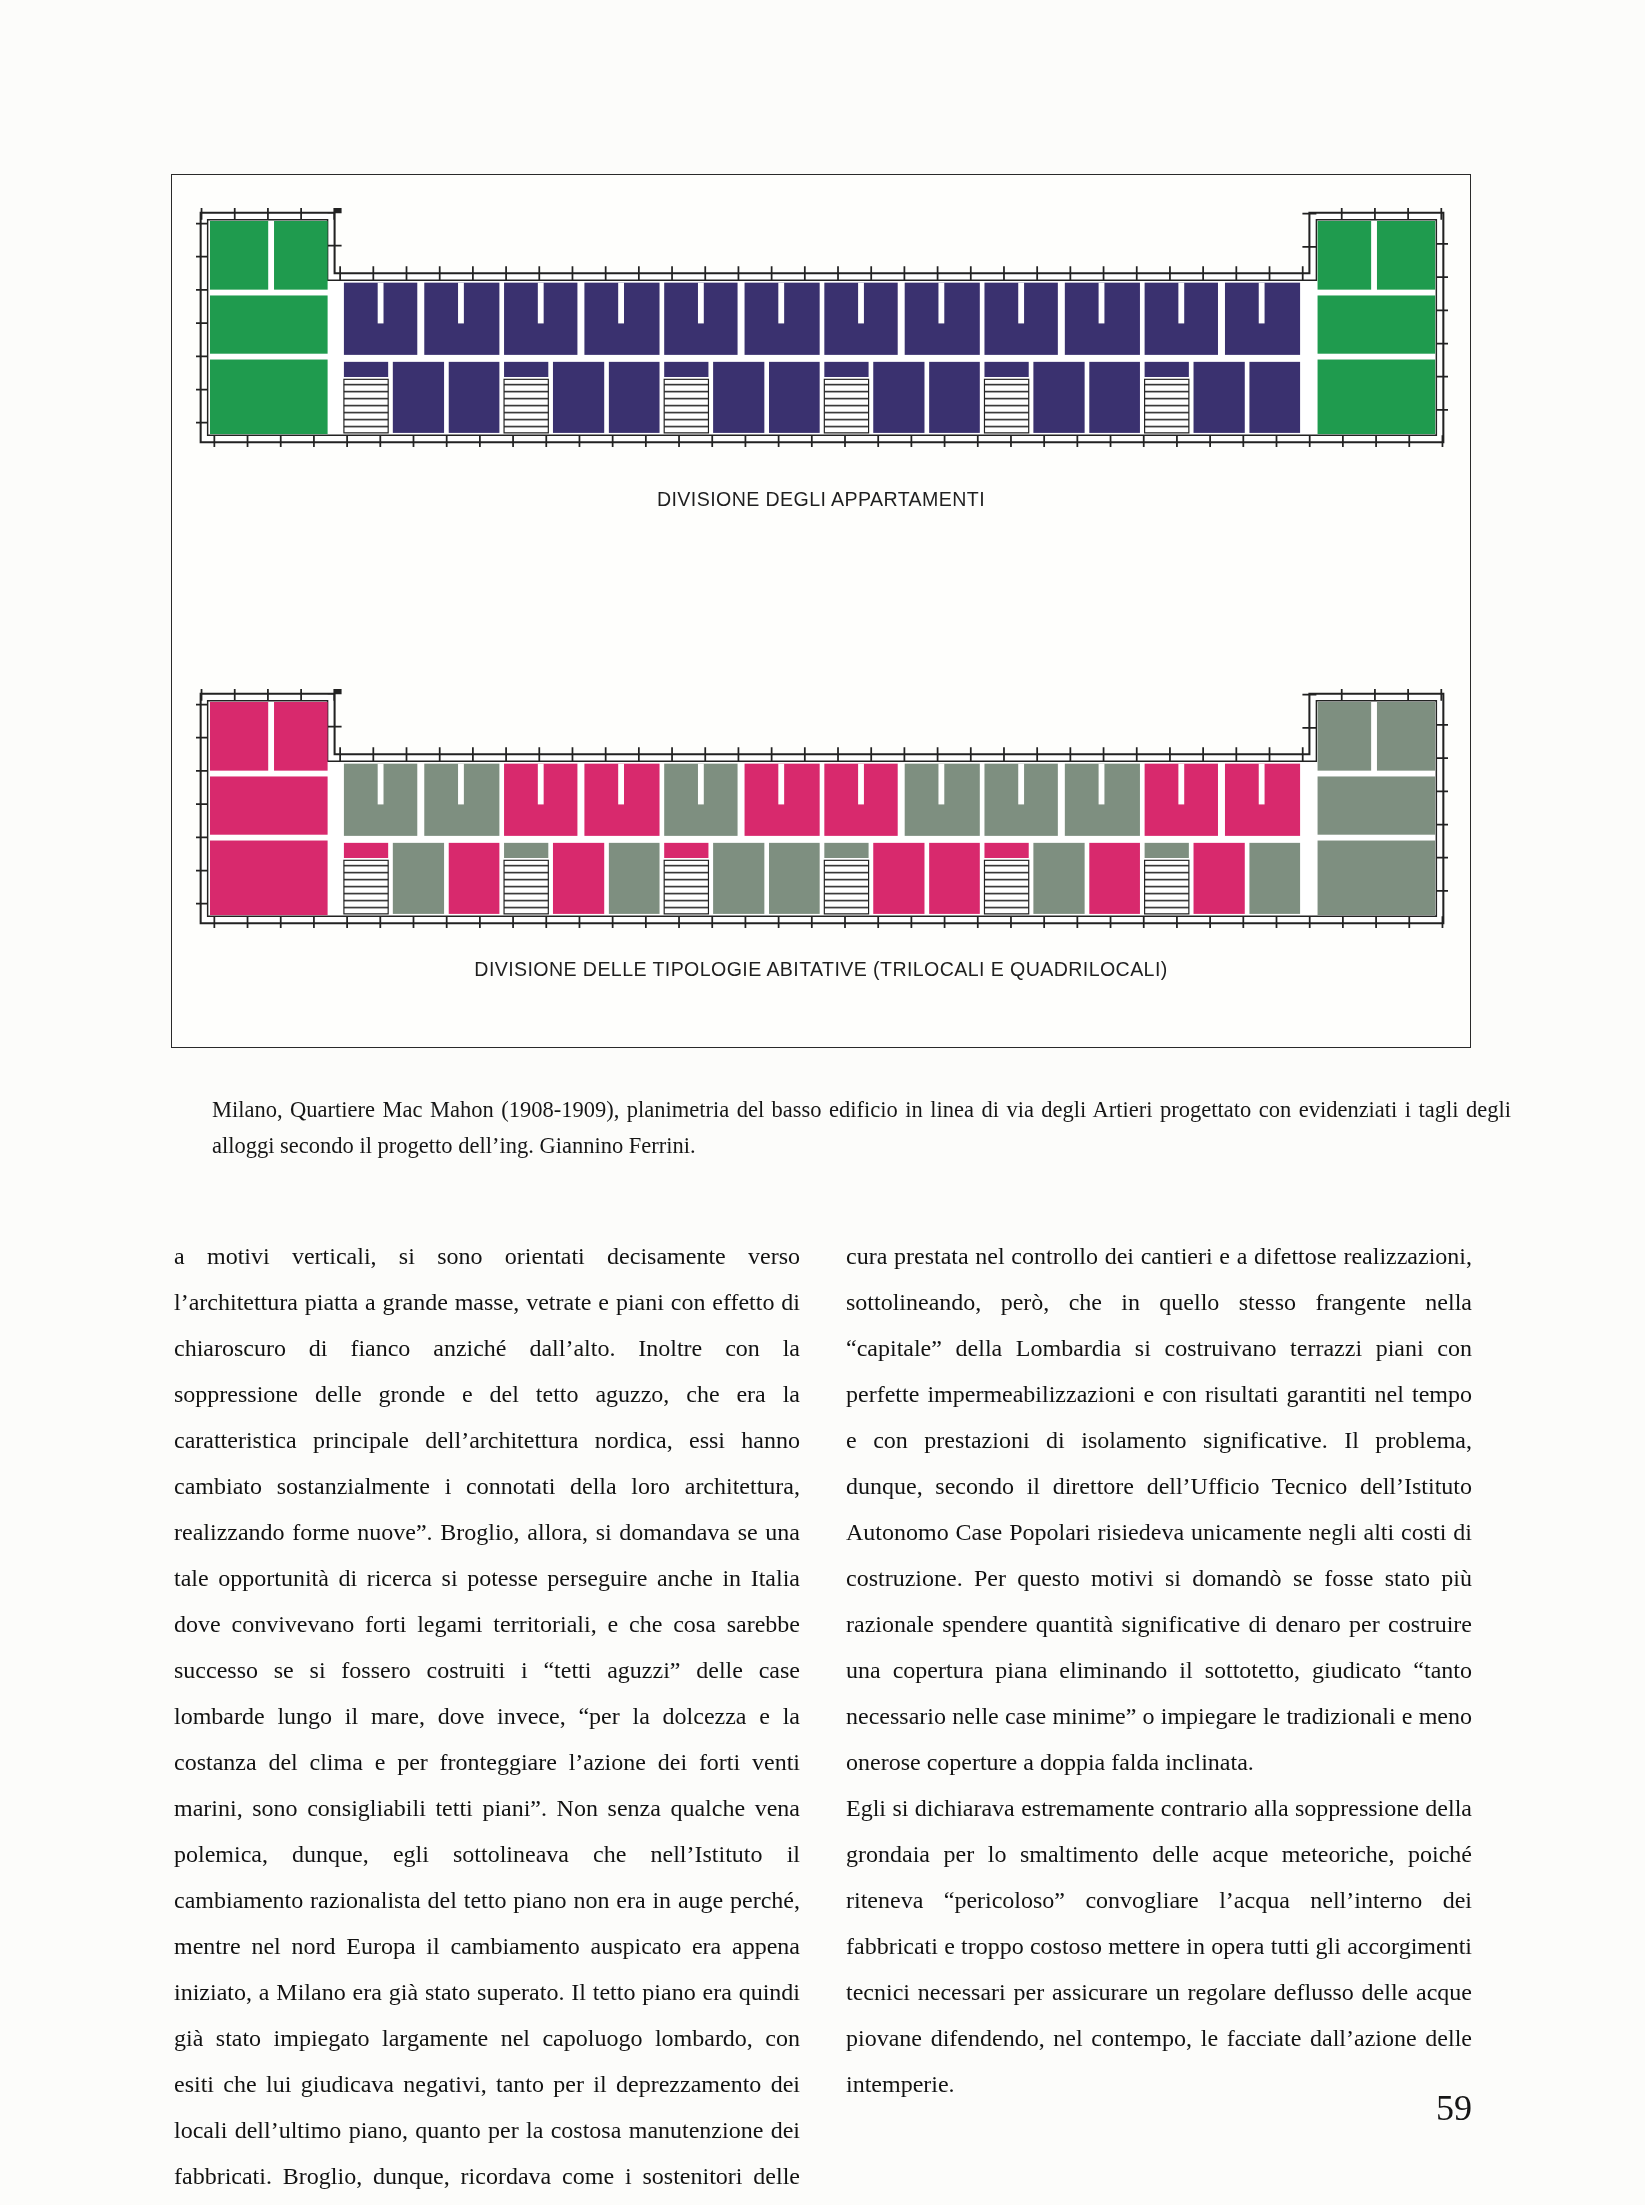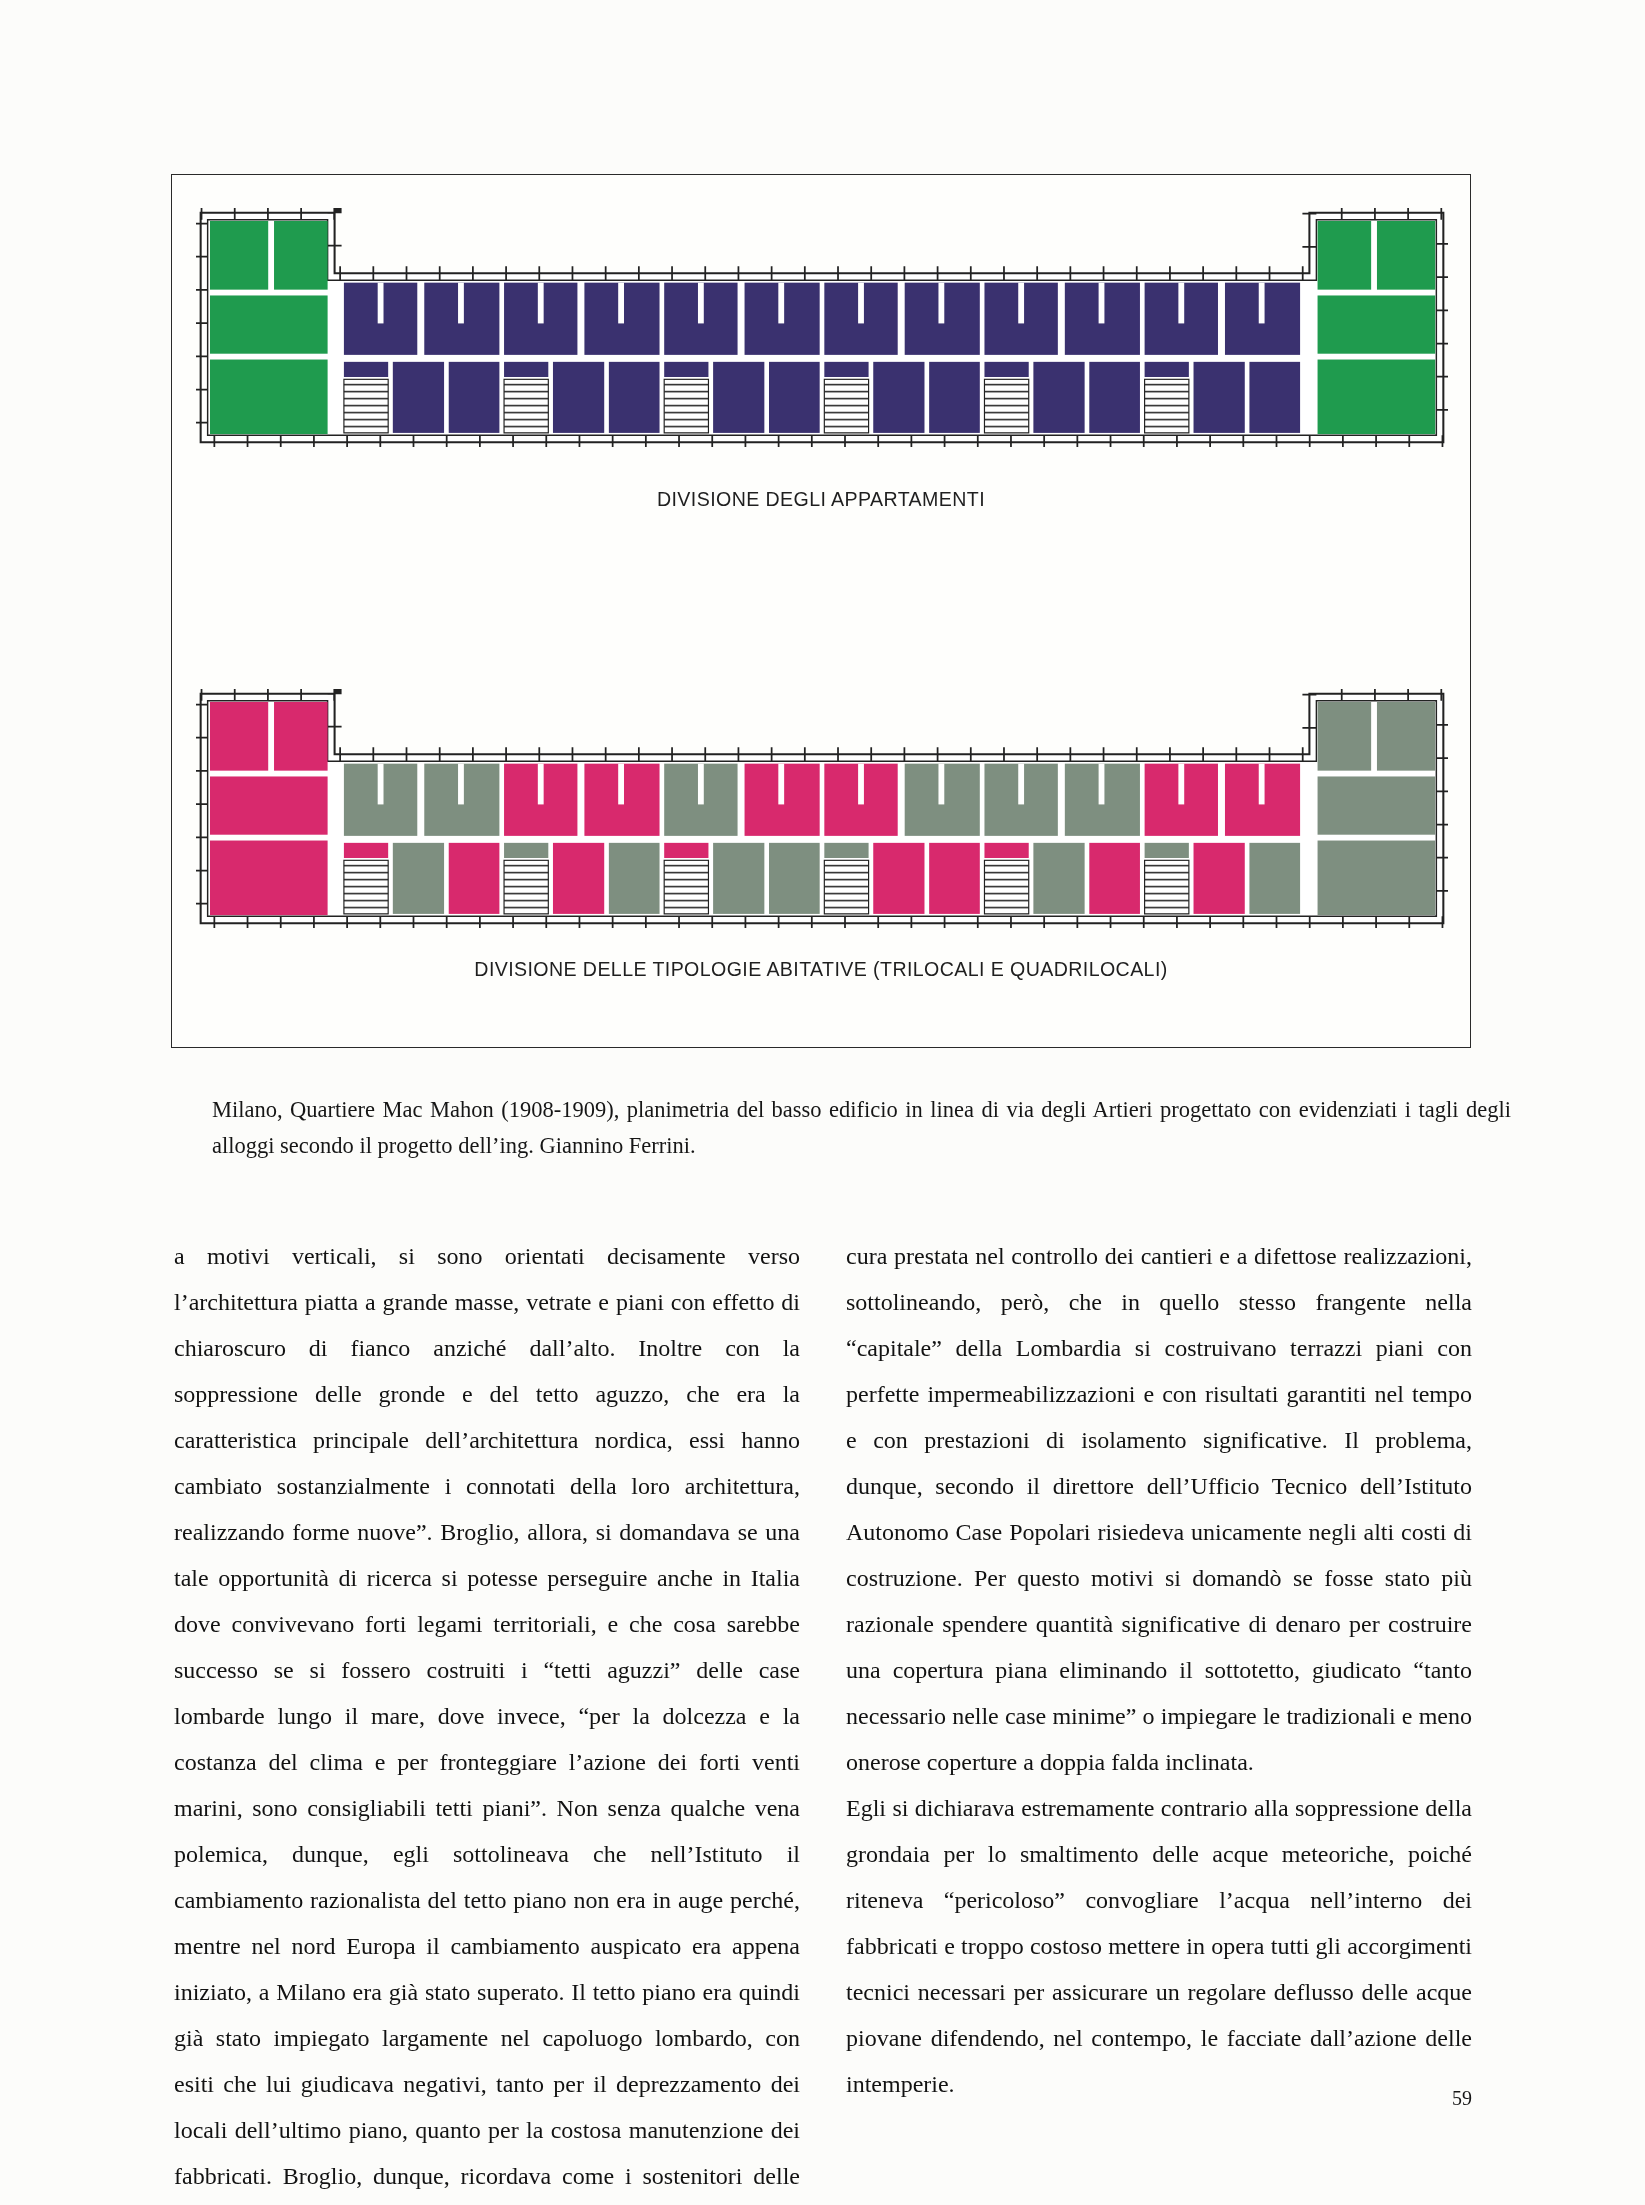--- a/index.html
+++ b/index.html
@@ -41,21 +41,21 @@
   .col{
     position:absolute;top:1233px;width:626px;
     font-size:24px;line-height:46px;text-align:justify;color:#121212;
   }
   .col p{margin:0;padding:0;text-indent:0;}
   .col-left{left:174px;}
   .col-right{left:846px;}
   
   .page-num{
     position:absolute;right:173px;top:2087px;
-    font-size:20px;color:#161616;
+    font-size:36px;color:#161616;
   }
 </style>
 </head>
 <body>
 
 <div class="figure-frame">
 
   <svg class="plan plan-top" viewBox="0 0 2150 410">
     <defs>
       <pattern id="t-rungs" width="12" height="12" patternUnits="userSpaceOnUse">

